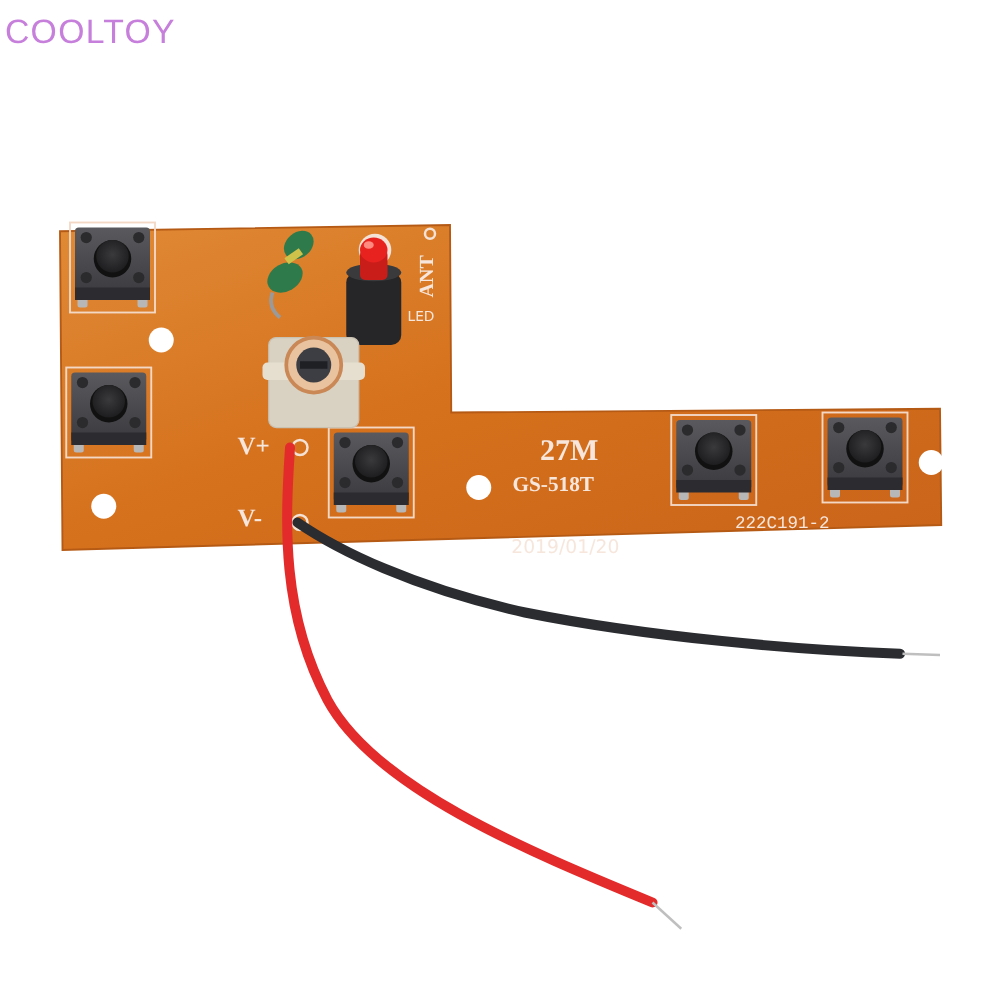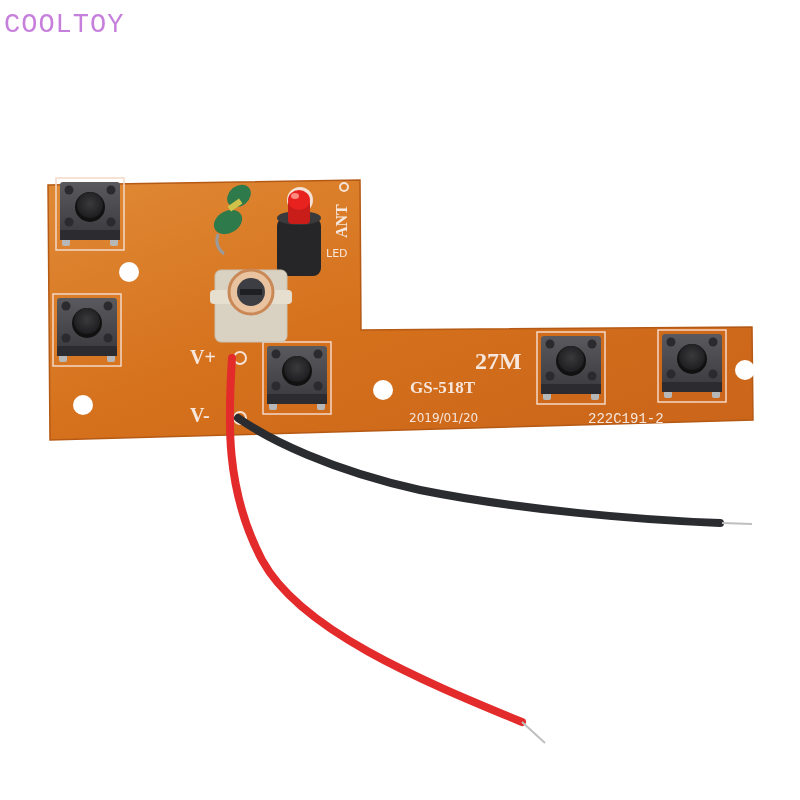--- a/index.html
+++ b/index.html
@@ -1,17 +1,17 @@
 <!DOCTYPE html>
 <html><head>
   <meta charset="utf-8">
   <style>
     html, body { margin: 0; padding: 0; background: #ffffff; }
     body { width: 800px; height: 800px; position: relative; overflow: hidden; font-family: "Liberation Sans", sans-serif; }
-    .watermark { position: absolute; left: 4px; top: 10px; font-family: Liberation Mono, monospace; font-size: 27px; letter-spacing: 1px; color: #c77fdc; }
+    .watermark { position: absolute; left: 4px; top: 10px; font-family: Liberation Sans, sans-serif; font-size: 27px; letter-spacing: 1px; color: #c77fdc; }
     .scene { position: absolute; left: 0; top: 0; width: 800px; height: 800px; }
     .silk { position: absolute; color: #f6e6dc; white-space: nowrap; }
     .serif { font-family: "Liberation Serif", serif; font-weight: bold; }
     .sans { font-family: "DejaVu Sans", sans-serif; }
   </style>
 </head>
 <body>
 
 <div class="watermark">COOLTOY</div>
 
@@ -88,21 +88,21 @@
     <circle cx="240" cy="418" r="6" fill="none" stroke="#f4e2d6" stroke-width="2"></circle>
     <circle cx="344" cy="187" r="4" fill="none" stroke="#f4e2d6" stroke-width="2"></circle>
 
     <path d="M 238 418 C 270 440 330 470 420 490 C 520 510 640 520 720 523" stroke="#2a2c30" stroke-width="8" fill="none" stroke-linecap="round"></path>
     <line x1="722" y1="523" x2="752" y2="524" stroke="#bfbfbf" stroke-width="2"></line>
 
     <path d="M 232 358 C 228 420 225 490 262 560 C 300 630 420 680 522 722" stroke="#e32b2b" stroke-width="8" fill="none" stroke-linecap="round"></path>
     <line x1="522" y1="722" x2="545" y2="743" stroke="#bfbfbf" stroke-width="2"></line>
   </svg>
 
-  <div class="silk serif" style="left:432px;top:348px;font-size:24px;margin-left:43px;">27M</div>
+  <div class="silk serif" style="left:432px;top:348px;font-size:24px;">27M</div>
   <div class="silk serif" style="left:410px;top:378px;font-size:17px;">GS-518T</div>
-  <div class="silk sans" style="left:409px;top:411px;font-size:12px;">2019/01/20</div>
+  <div class="silk sans" style="left:409px;top:428px;font-size:15px;">2019/01/20</div>
   <div class="silk sans" style="left:588px;top:411px;font-size:14px;font-family:Liberation Mono, monospace;">222C191-2</div>
   <div class="silk serif" style="left:333px;top:198px;font-size:16px;transform:rotate(-90deg);transform-origin:left top;top:238px;">ANT</div>
   <div class="silk sans" style="left:326px;top:247px;font-size:11px;">LED</div>
   <div class="silk serif" style="left:190px;top:346px;font-size:20px;">V+</div>
   <div class="silk serif" style="left:190px;top:404px;font-size:20px;">V-</div>
 </div>
 
 </body></html>

